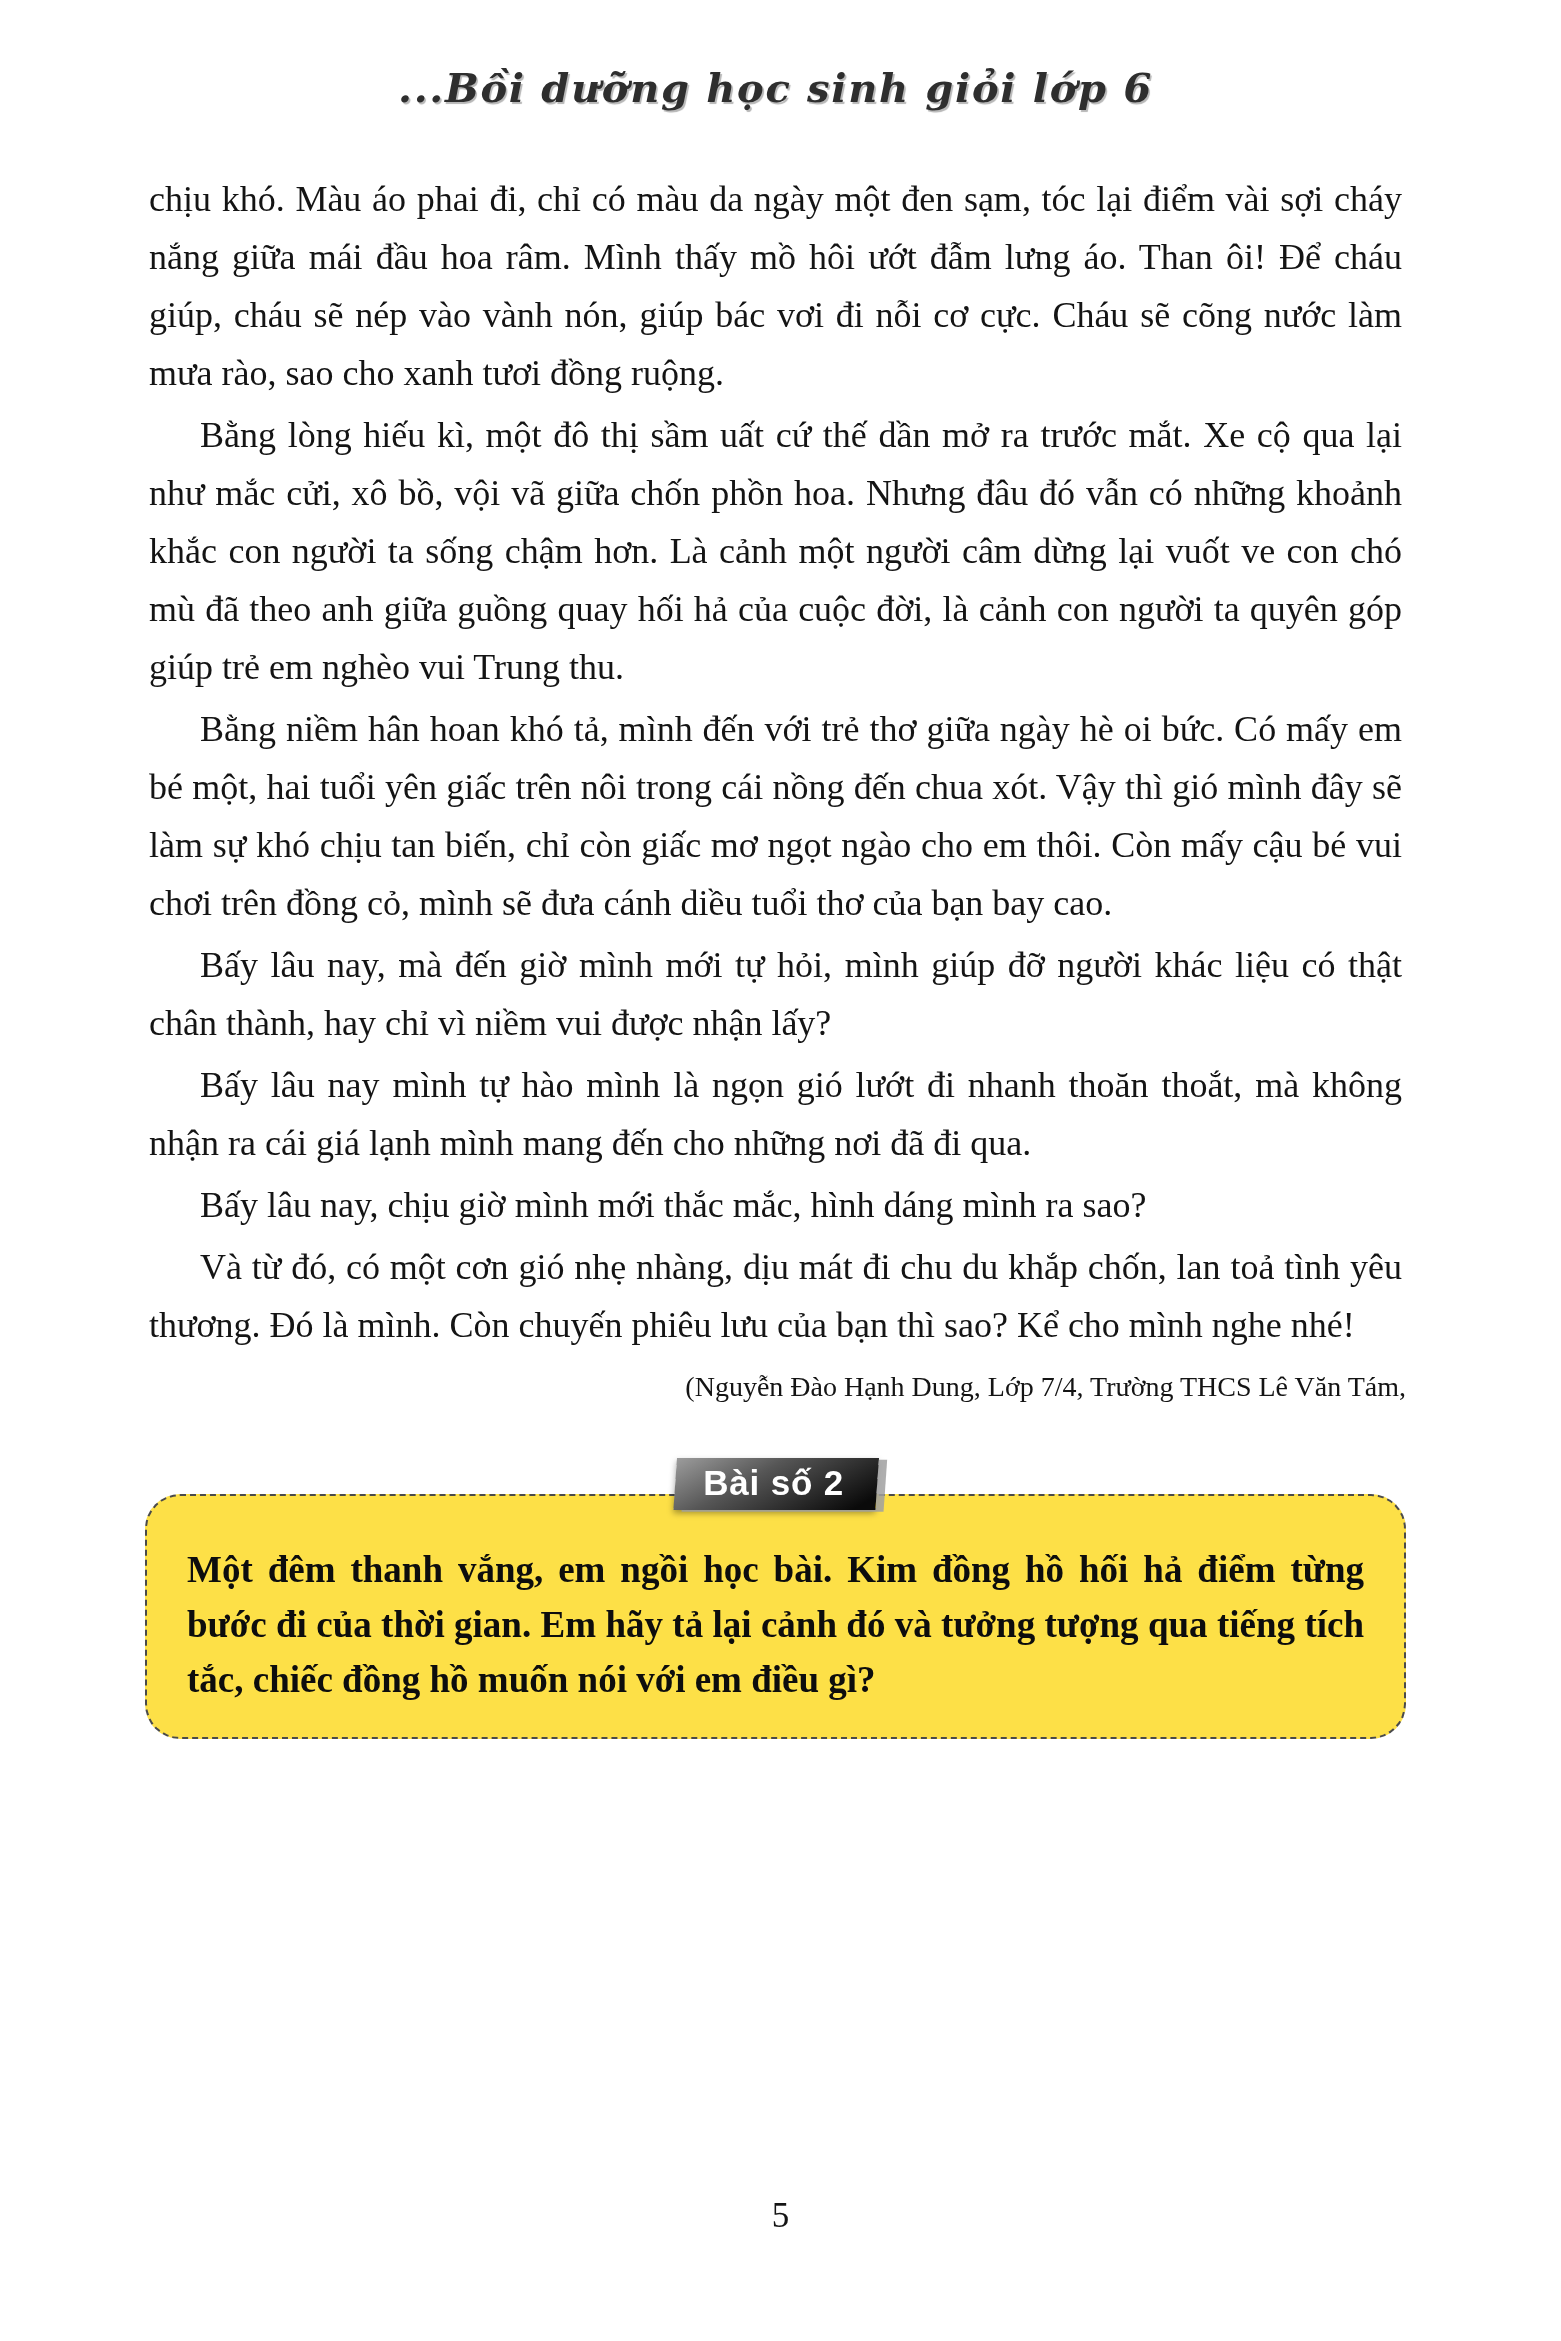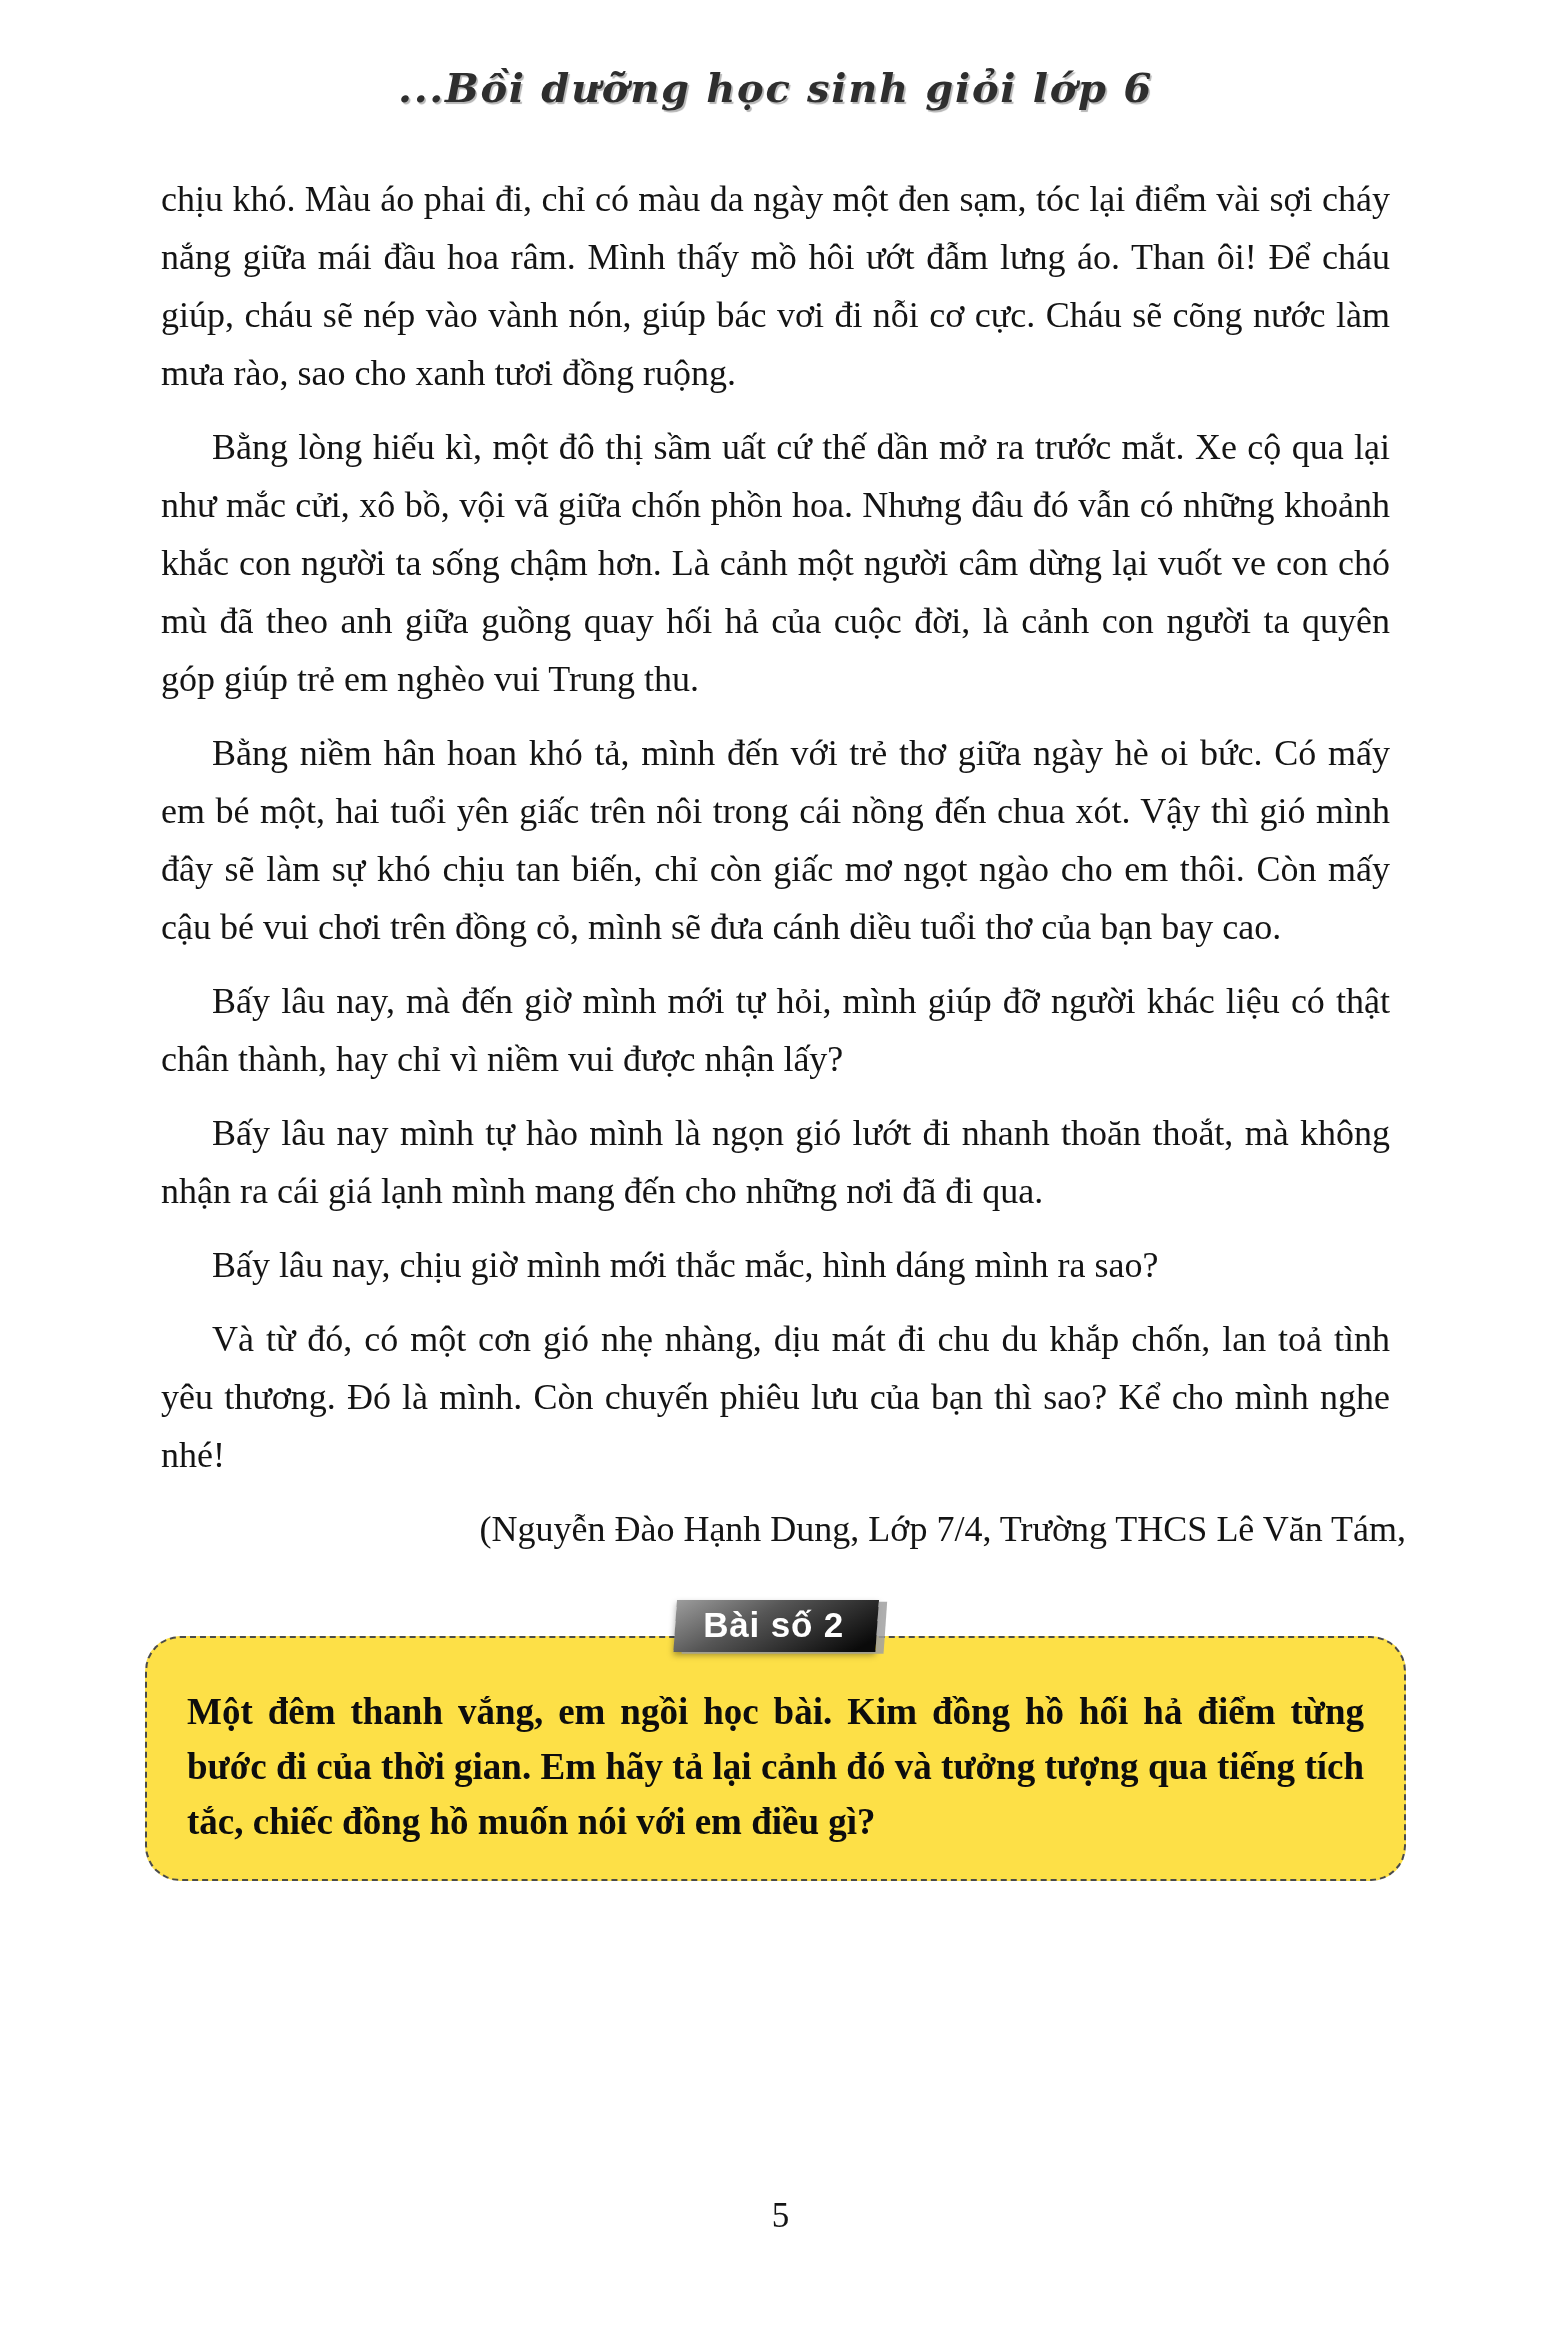--- a/index.html
+++ b/index.html
@@ -22,31 +22,31 @@
     font-style: italic;
     font-weight: 700;
     font-size: 40px;
     letter-spacing: 1.7px;
     color: #2e2e2e;
     text-shadow: 1.7px 1.7px 0.8px #b8b8b8;
     margin: 0 0 59px 0;
   }
 
   .essay p {
-    margin: 16px;
+    margin: 4px;
     font-size: 36px;
     line-height: 58px;
     text-align: justify;
     text-indent: 51px;
   }
   .essay p.noindent { text-indent: 0; }
 
   .attribution {
     text-align: right;
-    font-size: 36px;
+    font-size: 28px;
     line-height: 58px;
     color: #141414;
   }
 
   .exercise {
     position: relative;
     margin-top: 78px;
   }
 
   .exercise-label {

